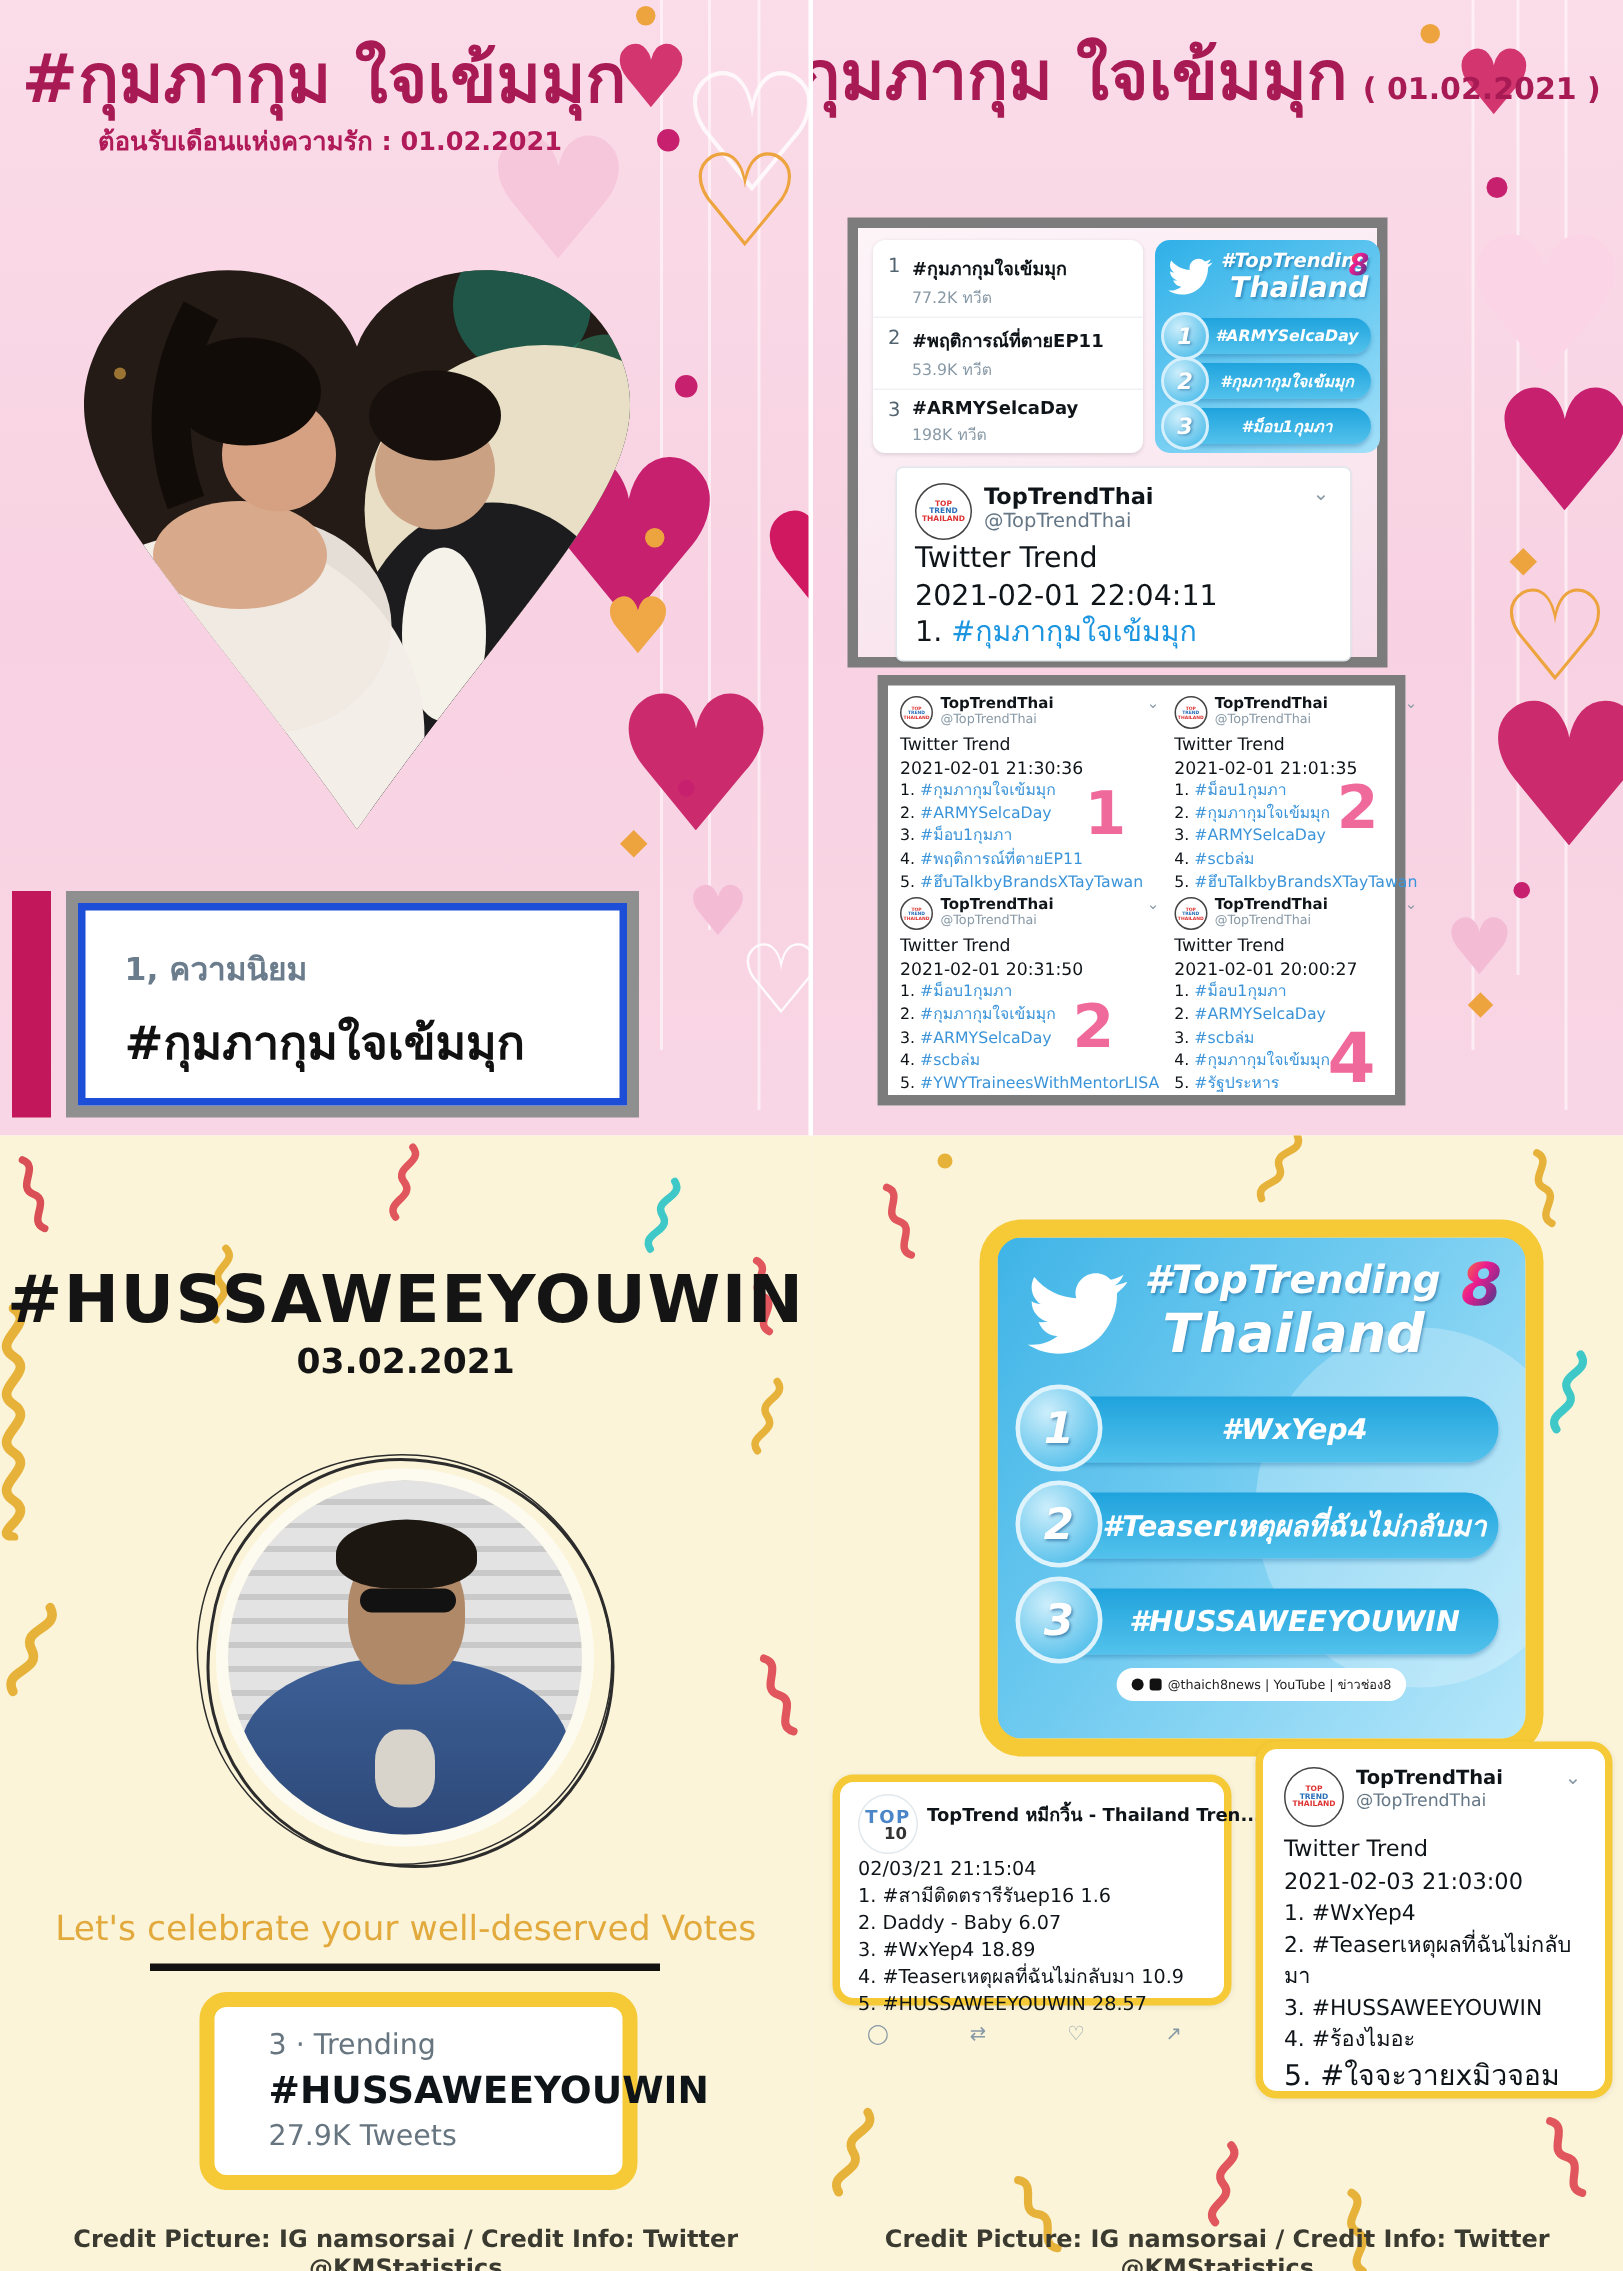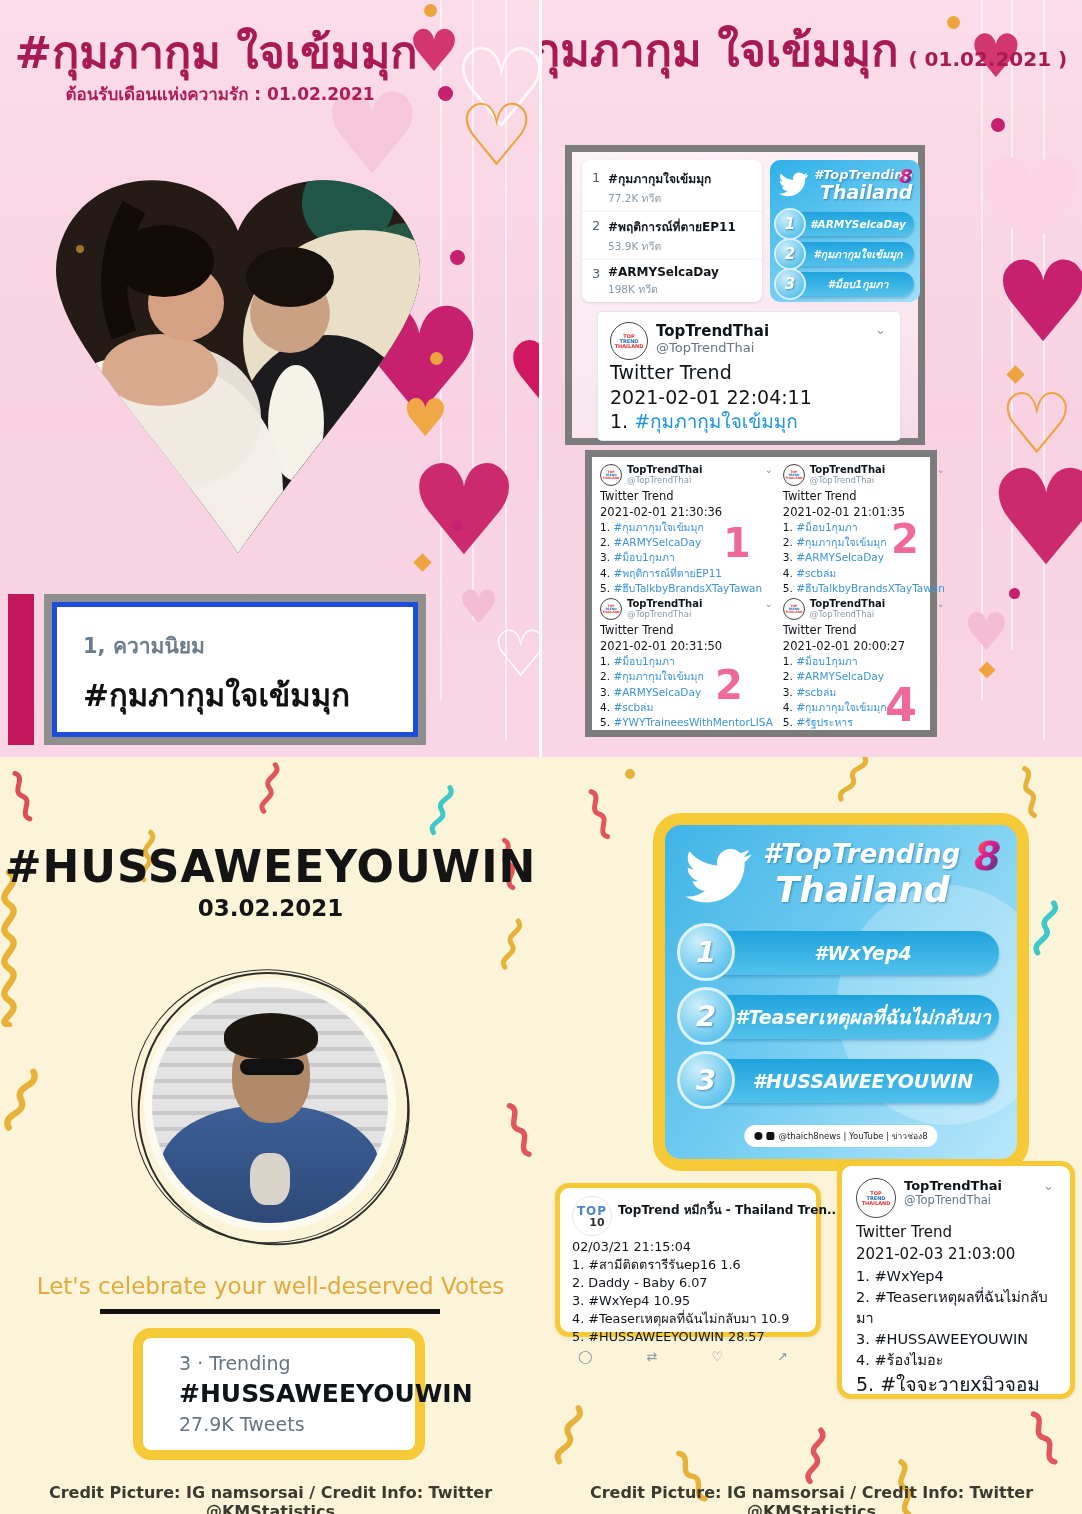--- a/index.html
+++ b/index.html
@@ -107,21 +107,21 @@
   .bl-box-tweets{font-size:19px;color:#66757f;}
   .credit{position:absolute;top:726px;left:0;width:541px;text-align:center;font-size:16px;font-weight:700;color:#3b3a30;}
 
   
   .blue-card.lg{left:112px;top:56px;width:352px;height:334px;border:12px solid #f6c936;border-radius:28px;background:linear-gradient(125deg,#3fb4e7 0%,#71cbf0 45%,#b7e7fa 100%);box-sizing:content-box;}
   .wm{position:absolute;right:-40px;top:60px;width:220px;height:240px;background:rgba(255,255,255,.25);border-radius:50%;}
   .pills-lg{position:absolute;left:18px;right:18px;top:106px;}
   .pills-lg .pill{height:44px;margin:0 0 20px 0;font-size:19px;padding-left:44px;}
   .pills-lg .pill-circle{left:-6px;top:-8px;width:58px;height:58px;border:3px solid #dff3fc;}
   .pills-lg .pill-num{font-size:29px;}
-  .bc-footer{position:absolute;left:50%;transform:translateX(-50%);bottom:12px;background:#fff;border-radius:11px;height:22px;padding:0 10px;display:flex;align-items:center;gap:4px;font-size:8.5px;color:#222;white-space:nowrap;}
+  .bc-footer{position:absolute;left:50%;transform:translateX(-50%);bottom:25px;background:#fff;border-radius:11px;height:22px;padding:0 10px;display:flex;align-items:center;gap:4px;font-size:8.5px;color:#222;white-space:nowrap;}
   .icon-dot{width:8px;height:8px;border-radius:2px;background:#111;display:inline-block;}
   .icon-dot.round{border-radius:50%;}
 
   .br-tweet{position:absolute;background:#fff;border:5px solid #f6c936;border-radius:14px;box-sizing:border-box;box-shadow:0 1px 4px rgba(0,0,0,.08);}
   .tw10{left:14px;top:426px;width:266px;height:154px;padding:8px 12px;}
   .tw10 .tw-line{font-size:12.8px;line-height:1.4;white-space:nowrap;}
   .tw10-name{font-size:12px;font-weight:700;color:#0f1419;white-space:nowrap;}
   .tw10-ago{color:#657786;font-weight:400;}
   .top10-avatar{flex:none;width:38px;height:38px;border-radius:50%;background:#fff;border:1px solid #e1e8ed;display:flex;flex-direction:column;align-items:center;justify-content:center;line-height:1;}
   .top10-avatar .t1{color:#4a86c8;font-weight:800;font-size:12px;letter-spacing:1px;}
@@ -553,21 +553,21 @@
         </div>
         <div class="tw-names" style="margin-left:6px;padding-top:4px;">
           <div class="tw10-name"><span>TopTrend หมีกวิ้น - Thailand Tren...</span> <span class="tw10-ago">· 9h</span></div>
         </div>
       </div>
       <div class="tw-line" style="font-size:12.8px;">02/03/21 21:15:04</div>
       <div>
 
       <div class="tw-line"><span class="n">1.</span> <span class="tag link" data-link="true">#สามีติดตรารีรันep16</span> <span class="n">1.6</span></div>
           <div class="tw-line"><span class="n">2.</span> <span class="tag link" data-link="false">Daddy - Baby</span> <span class="n">6.07</span></div>
-          <div class="tw-line"><span class="n">3.</span> <span class="tag link" data-link="true">#WxYep4</span> <span class="n">10.95</span></div>
+          <div class="tw-line"><span class="n">3.</span> <span class="tag link" data-link="true">#WxYep4</span> <span class="n">18.89</span></div>
           <div class="tw-line"><span class="n">4.</span> <span class="tag link" data-link="true">#Teaserเหตุผลที่ฉันไม่กลับมา</span> <span class="n">10.9</span></div>
           <div class="tw-line"><span class="n">5.</span> <span class="tag link" data-link="true">#HUSSAWEEYOUWIN</span> <span class="n">28.57</span></div>
         </div>
       <div class="tw-actions">
         <span>◯</span>
         <span>⇄</span>
         <span>♡</span>
         <span>↗</span>
       </div>
     </div>

